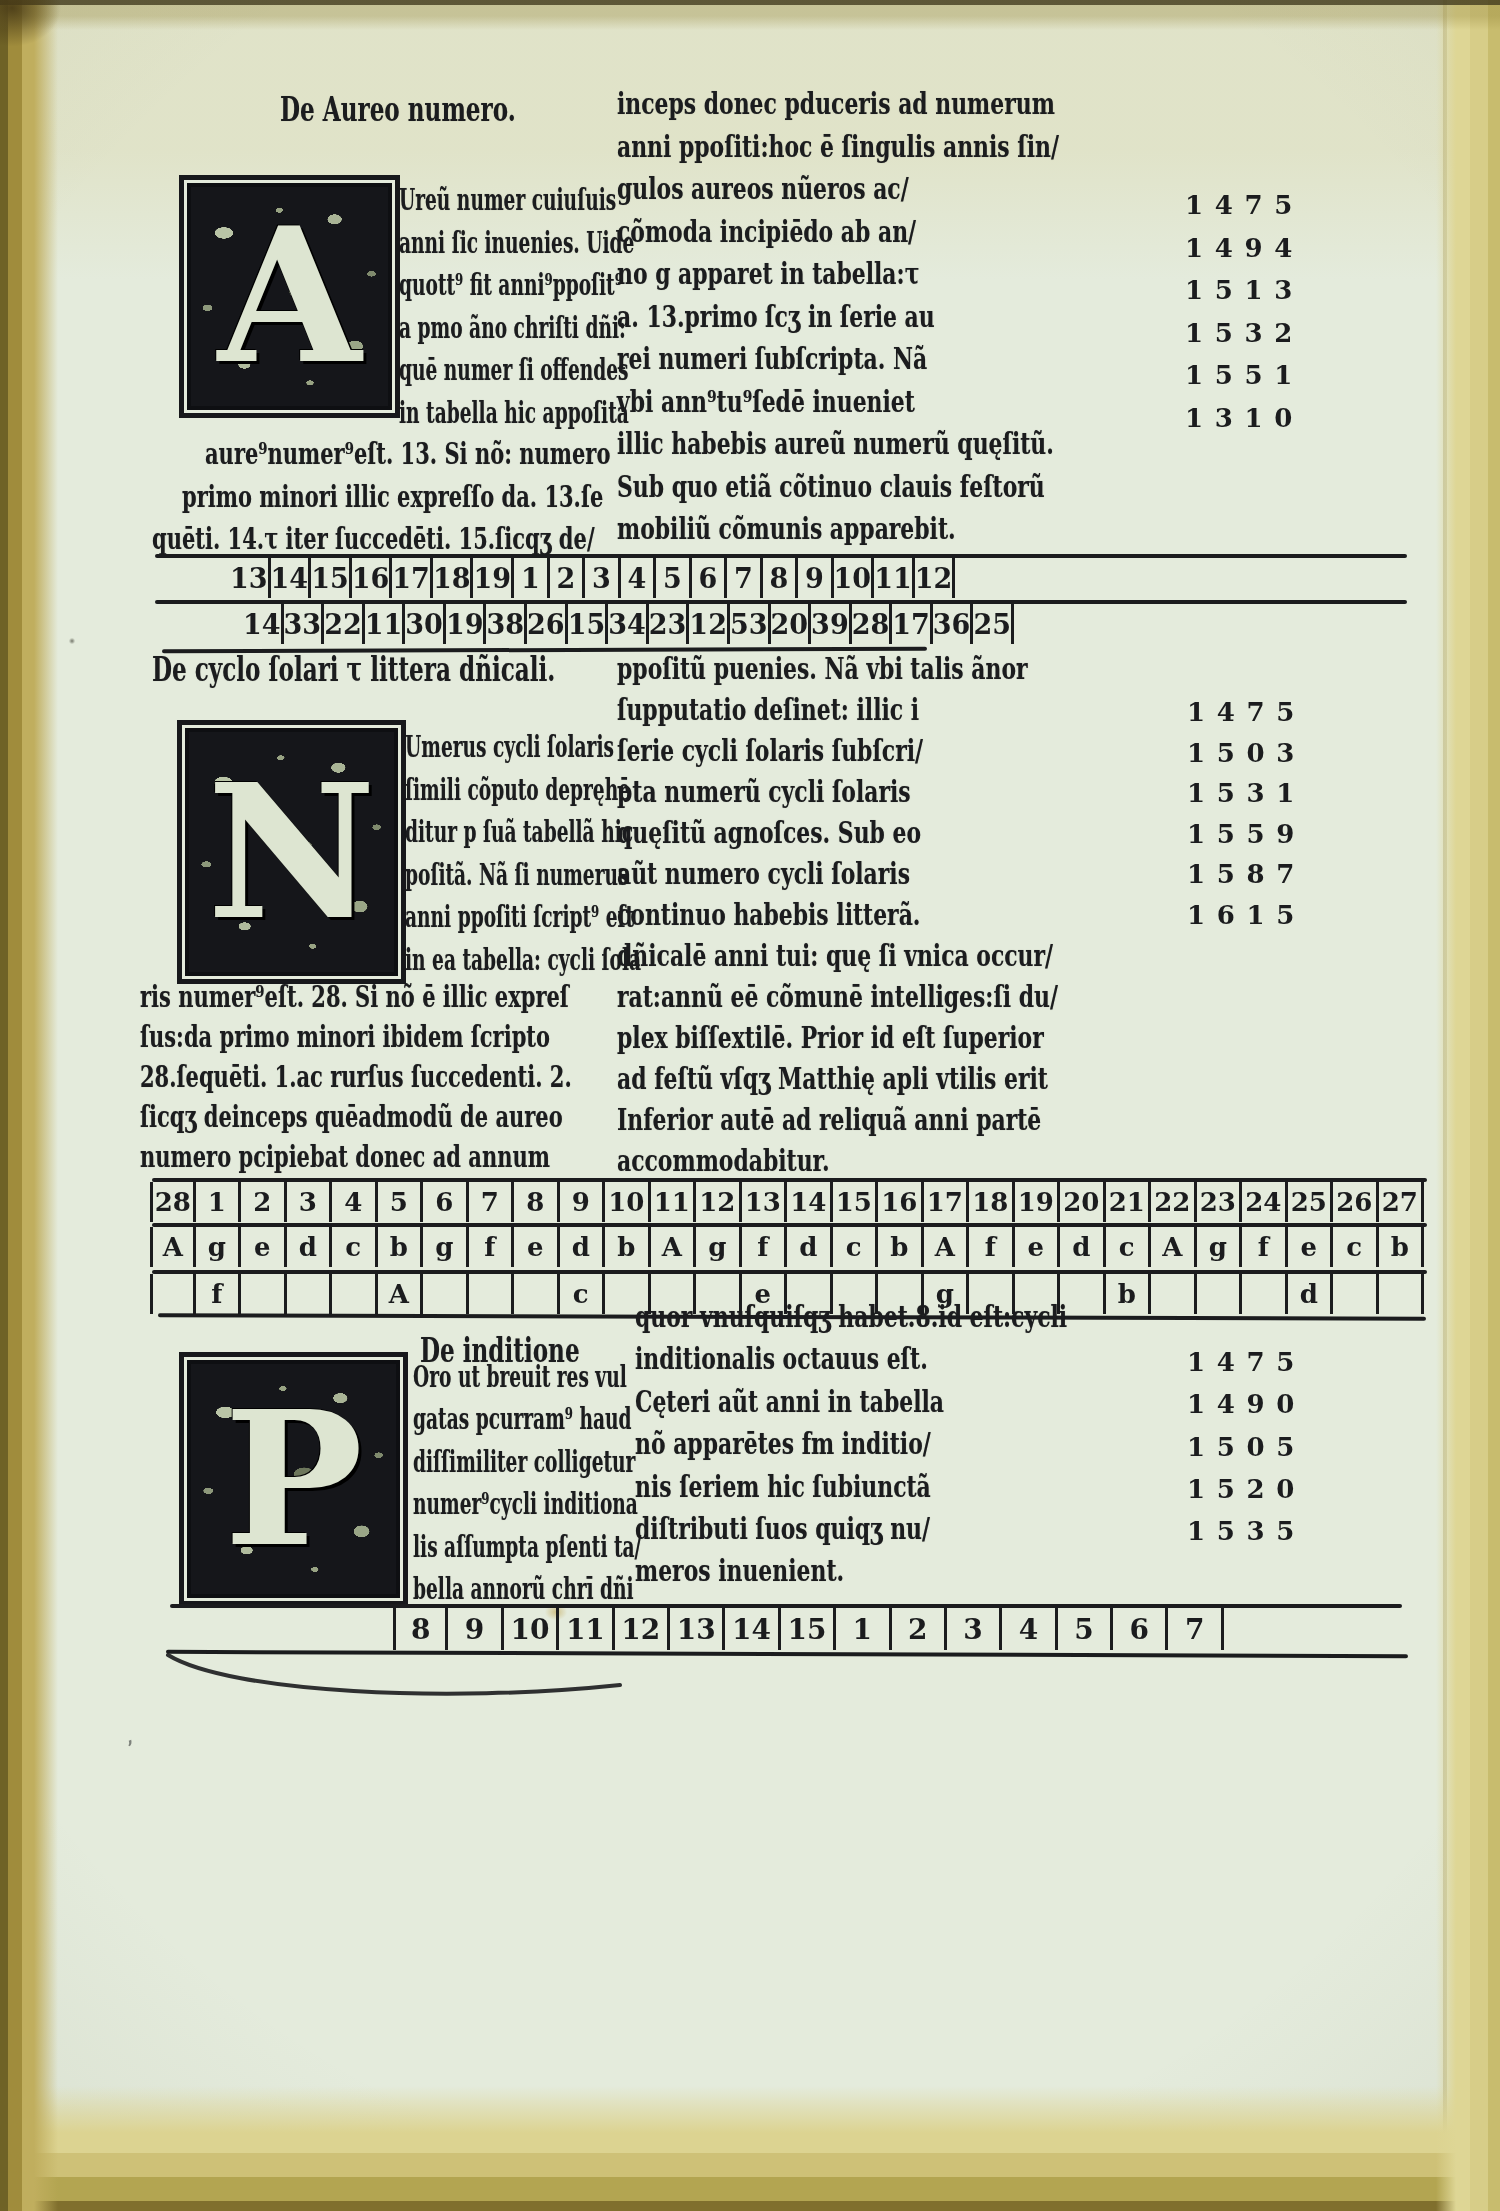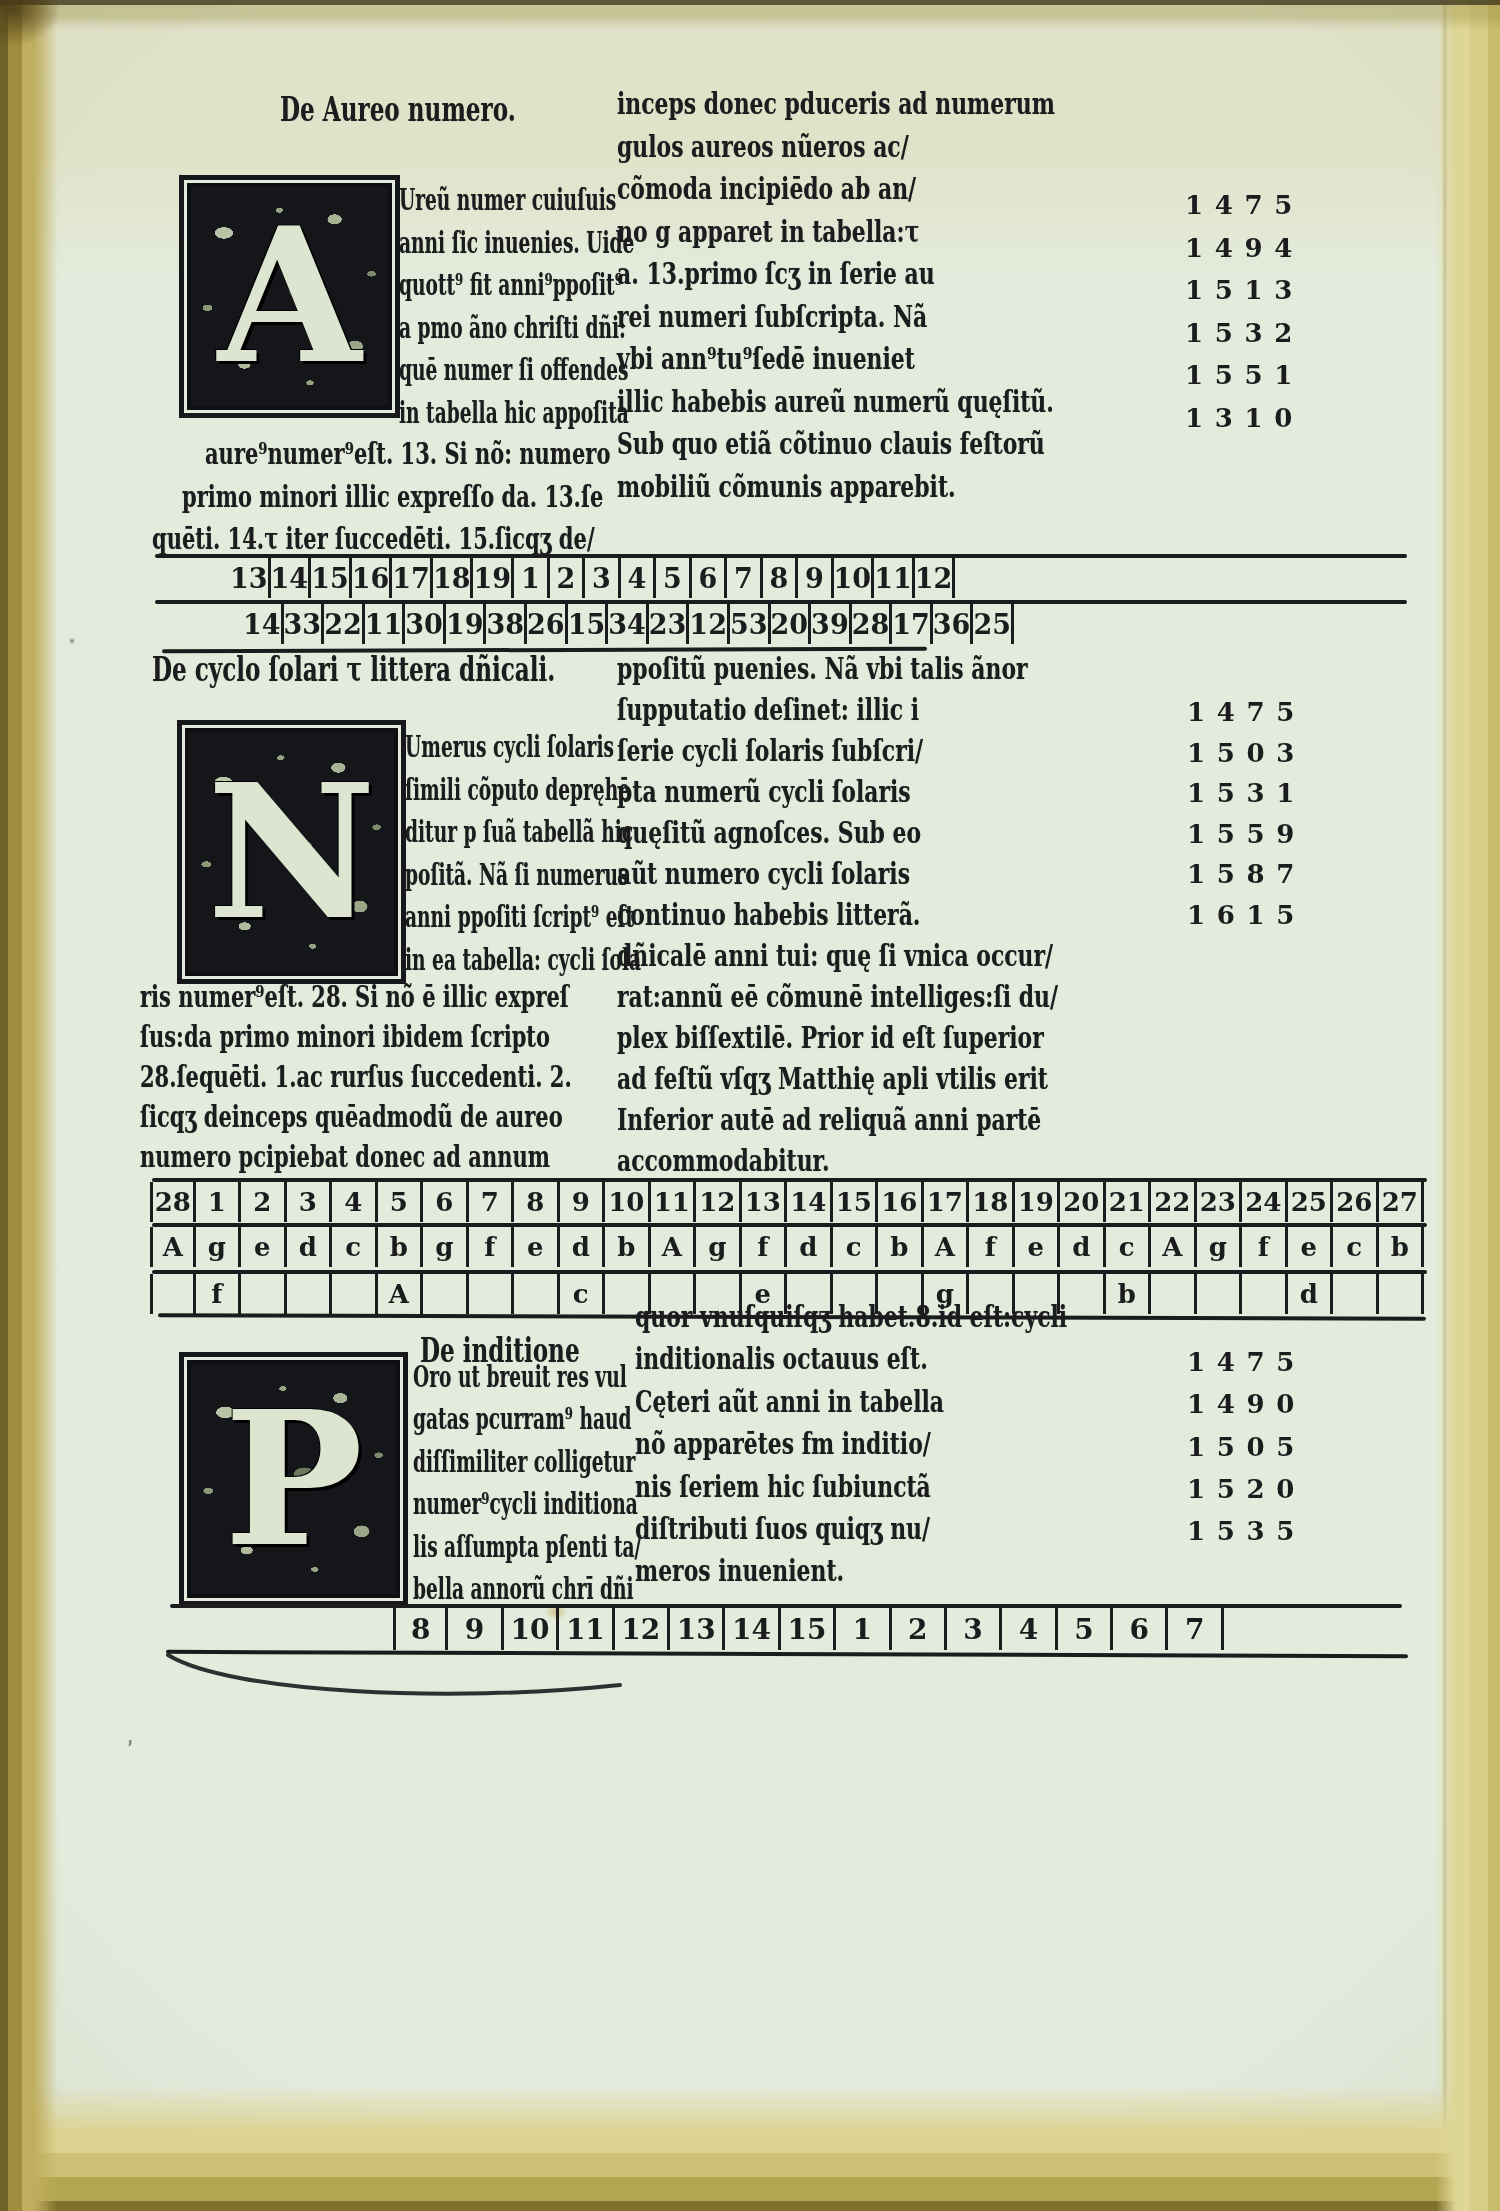--- a/index.html
+++ b/index.html
@@ -62,20 +62,21 @@
 
 <div class="page">
 
   <div class="abs line heading" style="left:268px;top:92px;margin-left:12px;">
     <span class="tx">De Aureo numero.</span>
   </div>
 
   <div class="col" style="left:617px;top:87px;--lh:42.5px;" class2="wide">
 
   <div class="line wide"><span class="tx">inceps donec pduceris ad numerum</span></div>
+      <div class="line wide"><span class="tx">anni ppoſiti:hoc ē ſingulis annis ſin/</span></div>
       <div class="line wide"><span class="tx">gulos aureos nũeros ac/</span></div>
       <div class="line wide"><span class="tx">cõmoda incipiēdo ab an/</span></div>
       <div class="line wide"><span class="tx">no g apparet in tabella:τ</span></div>
       <div class="line wide"><span class="tx">a. 13.primo ſcʒ in ſerie au</span></div>
       <div class="line wide"><span class="tx">rei numeri ſubſcripta. Nã</span></div>
       <div class="line wide"><span class="tx">vbi ann⁹tu⁹ſedē inueniet</span></div>
       <div class="line wide"><span class="tx">illic habebis aureũ numerũ quęſitũ.</span></div>
       <div class="line wide"><span class="tx">Sub quo etiã cõtinuo clauis feſtorũ</span></div>
       <div class="line wide"><span class="tx">mobiliũ cõmunis apparebit.</span></div>
     </div>

